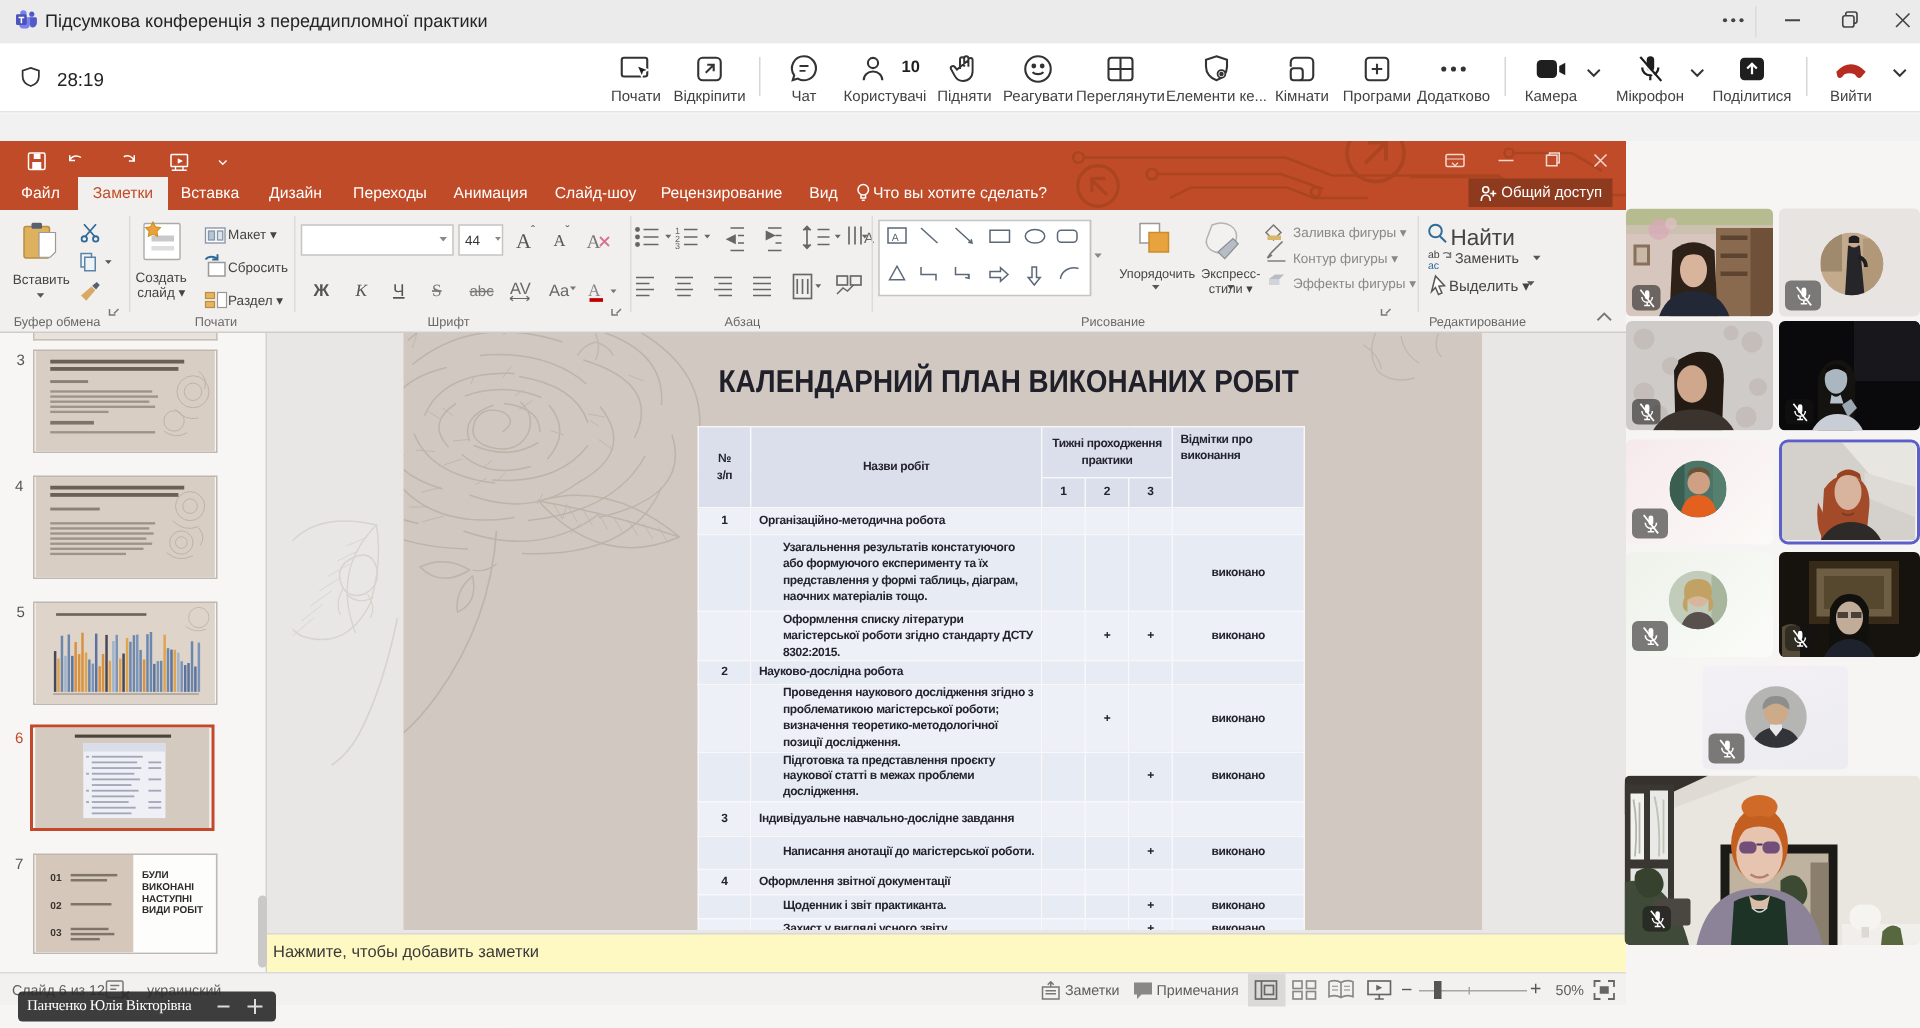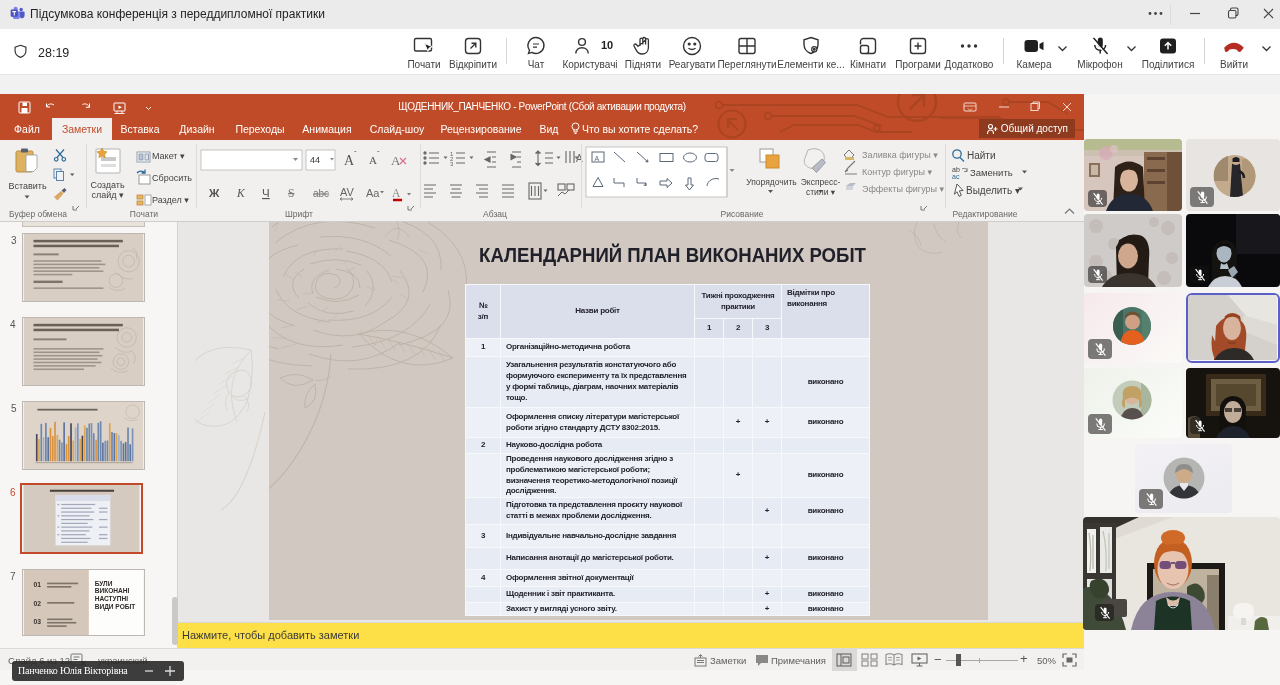--- a/index.html
+++ b/index.html
@@ -44,24 +44,24 @@
 .slide-title { position:absolute; left:44px; top:21px; width:719px; text-align:center; font-size:21px; font-weight:bold; letter-spacing:0px; color:#20202a; transform:scaleX(0.885); transform-origin:center; white-space:nowrap; }
 
 
 .ktable { position:absolute; left:196px; top:62px; border-collapse:collapse; table-layout:fixed; }
 .ktable td, .ktable th { border:1px solid #f7f8fb; font-size:8px; font-weight:bold; color:#23232d; padding:0 2px; vertical-align:middle; line-height:10.8px; letter-spacing:-0.25px; }
 .ktable th { background:#dbdfeb; text-align:center; }
 .ktable td { background:#edf0f7; }
 .ktable tr.alt td { background:#e7ebf3; }
 .ktable .cat { text-align:left; padding-left:5px; }
 .ktable .c { text-align:center; }
-.ktable .nm { text-align:left; padding-left:5px; padding-right:3px; }
-
-
-.notes { position:absolute; left:178px; top:528px; width:906px; height:26px; background:#fde047; border-top:1px solid #dad8d6; }
+.ktable .nm { text-align:left; padding-left:21px; padding-right:3px; }
+
+
+.notes { position:absolute; left:178px; top:528px; width:906px; height:26px; background:#fef9c3; border-top:1px solid #dad8d6; }
 .notes span { position:absolute; left:4px; top:6px; font-size:11px; color:#3b3a39; }
 .statusbar { position:absolute; left:0; top:554px; width:1084px; height:22px; background:#f2f1f0; border-top:1px solid #dcdad8; font-size:9.5px; color:#5f5d5b; }
 
 
 .vt { position:absolute; border-radius:4px; overflow:hidden; }
 .mic { position:absolute; left:4px; bottom:4px; width:19px; height:17px; border-radius:4px; background:rgba(20,20,20,0.55); }
 .mic.light { width:24px; height:20px; background:#7b7977; }
 
 
 .nametag { position:absolute; left:12px; top:661px; width:172px; height:20px; background:rgba(41,41,41,0.9); border-radius:3px; color:#fff; font-size:10px; letter-spacing:-0.2px; line-height:20px; padding:0 0 0 6px;font-family:Liberation Serif, serif; }
@@ -248,21 +248,20 @@
       <rect x="1" y="1" width="11" height="11" rx="1"></rect>
       <rect x="3.5" y="7" width="6" height="5" fill="#fff" stroke="none"></rect>
       <rect x="4.5" y="1.5" width="4.5" height="3.5" fill="#fff" stroke="none"></rect>
       <path d="M36 4 c-3-2-6.5-1-7.5 2 m0-3.5 v3.5 h3.5"></path>
       <path d="M64.5 3.5 c3-1.5 6 0 6.8 2.8 m0.2-3.8 v3.8 h-3.6"></path>
       <rect x="96" y="2" width="11" height="8" rx="0.5"></rect>
       <path d="M99 10 v2.5 m5-2.5 v2.5 m-7.5 0 h10" stroke-width="0.9"></path>
       <path d="M100.5 4.5 l3.5 1.8 -3.5 1.8 z" fill="#fff" stroke="none"></path>
       <path d="M128 6 l2.5 2.5 2.5-2.5" stroke-width="0.9"></path>
     </svg>
-    <div class="ttl">ЩОДЕННИК_ПАНЧЕНКО - PowerPoint (Сбой активации продукта)</div>
     <svg style="position:absolute;left:958px;top:2px" width="126" height="22" viewBox="0 0 126 22" fill="none" stroke="#f5d9cf" stroke-width="1">
       <rect x="6" y="7" width="12" height="8" rx="1"></rect>
           <path d="M6 10 h12 M10 12.5 l2 2 2-2" stroke-width="0.8"></path>
       <path d="M41 11 h10"></path>
       <rect x="73" y="7.5" width="7" height="7"></rect>
           <path d="M75 7.5 v-1.5 h6.5 v6.5 h-1.5"></path>
       <path d="M105 7 l8 8 M113 7 l-8 8"></path>
     </svg>
   </div>
   <div class="ppt-tabs">
@@ -493,21 +492,21 @@
     <div class="rtxt" style="left:152px;top:11px">Макет ▾</div>
     <div class="rtxt" style="left:152px;top:33px">Сбросить</div>
     <div class="rtxt" style="left:152px;top:55px">Раздел ▾</div>
     <div class="rtxt" style="left:310px;top:15px;color:#333">44</div>
     <div class="rtxt" style="left:734px;top:37px;width:75px;text-align:center;font-size:8.5px">Упорядочить</div>
     <div class="rtxt" style="left:792px;top:37px;width:57px;text-align:center;font-size:8.5px">Экспресс-</div>
     <div class="rtxt" style="left:792px;top:47px;width:57px;text-align:center;font-size:8.5px">стили ▾</div>
     <div class="rtxt" style="left:862px;top:10px;color:#888">Заливка фигуры ▾</div>
     <div class="rtxt" style="left:862px;top:27px;color:#888">Контур фигуры ▾</div>
     <div class="rtxt" style="left:862px;top:44px;color:#888">Эффекты фигуры ▾</div>
-    <div class="rtxt" style="left:967px;top:10px;font-size:10px">Найти</div>
+    <div class="rtxt" style="left:967px;top:10px;font-size:15px">Найти</div>
     <div class="rtxt" style="left:970px;top:27px;font-size:9.5px">Заменить</div>
     <div class="rtxt" style="left:966px;top:45px;font-size:10px">Выделить ▾</div>
     <div class="rlabel" style="left:-22px">Буфер обмена</div>
     <div class="rlabel" style="left:84px">Почати</div>
     <div class="rlabel" style="left:239px">Шрифт</div>
     <div class="rlabel" style="left:435px">Абзац</div>
     <div class="rlabel" style="left:682px">Рисование</div>
     <div class="rlabel" style="left:925px">Редактирование</div>
     <div class="rsep" style="left:86px"></div>
     <div class="rsep" style="left:196px"></div>

